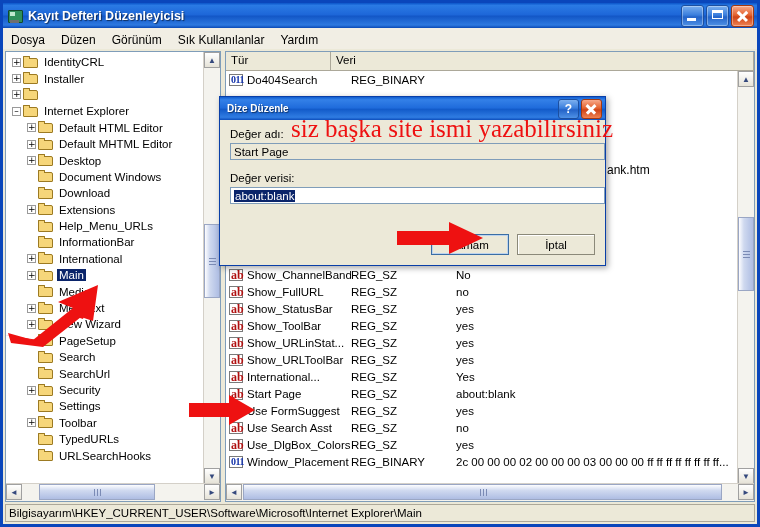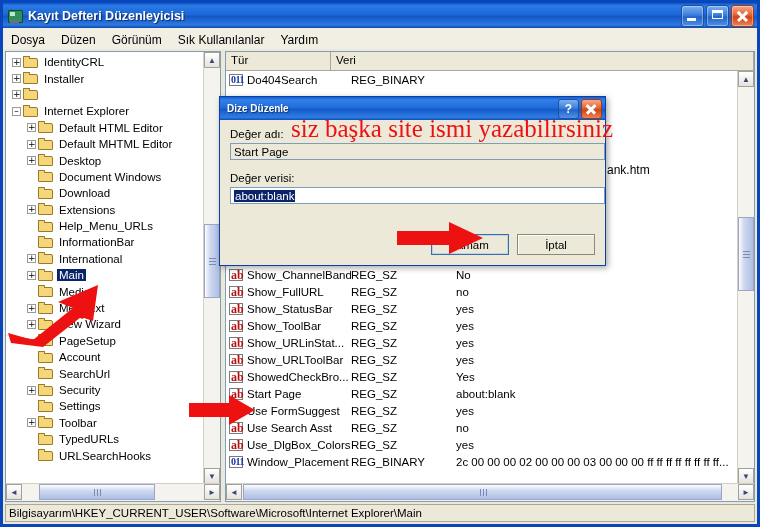--- a/index.html
+++ b/index.html
@@ -321,21 +321,21 @@
             <div class="tnode">
               <span style="display: inline-block; flex: 0 0 auto; width: 21px;"></span>
               <span class="texp-empty"></span>
               <span class="tfolder"></span>
               <span class="tlabel">PageSetup</span>
             </div>
             <div class="tnode">
               <span style="display: inline-block; flex: 0 0 auto; width: 21px;"></span>
               <span class="texp-empty"></span>
               <span class="tfolder"></span>
-              <span class="tlabel">Account</span>
+              <span class="tlabel">Search</span>
             </div>
             <div class="tnode">
               <span style="display: inline-block; flex: 0 0 auto; width: 21px;"></span>
               <span class="texp-empty"></span>
               <span class="tfolder"></span>
               <span class="tlabel">SearchUrl</span>
             </div>
             <div class="tnode">
               <span style="display: inline-block; flex: 0 0 auto; width: 21px;"></span>
               <span class="texp">+</span>
@@ -448,21 +448,21 @@
                 <span>ab</span>
               </span>
               <span class="c-name">Show_URLToolBar</span>
               <span class="c-type">REG_SZ</span>
               <span class="c-data">yes</span>
             </div>
             <div class="lrow">
               <span class="licon sz">
                 <span>ab</span>
               </span>
-              <span class="c-name">ShowedCheckBro...</span>
+              <span class="c-name">International...</span>
               <span class="c-type">REG_SZ</span>
               <span class="c-data">Yes</span>
             </div>
             <div class="lrow">
               <span class="licon sz">
                 <span>ab</span>
               </span>
               <span class="c-name">Start Page</span>
               <span class="c-type">REG_SZ</span>
               <span class="c-data">about:blank</span>

